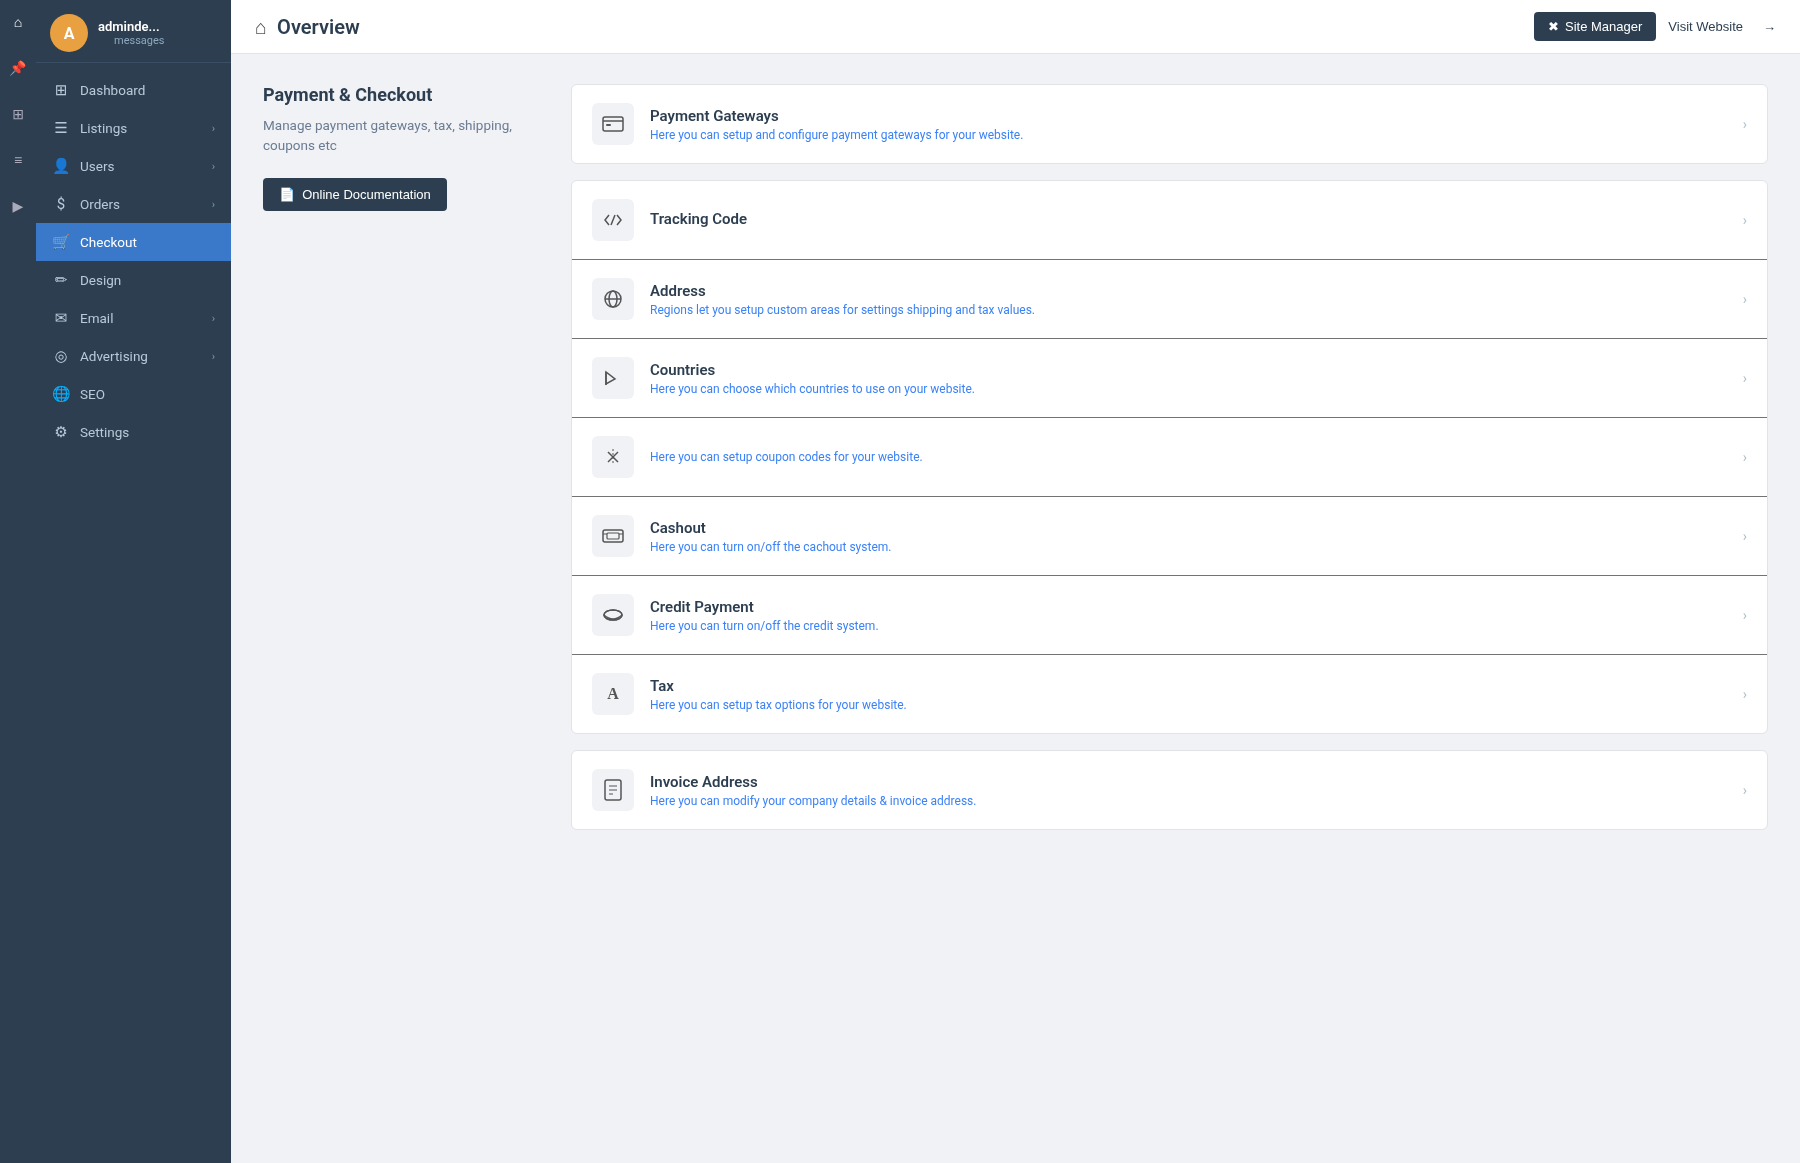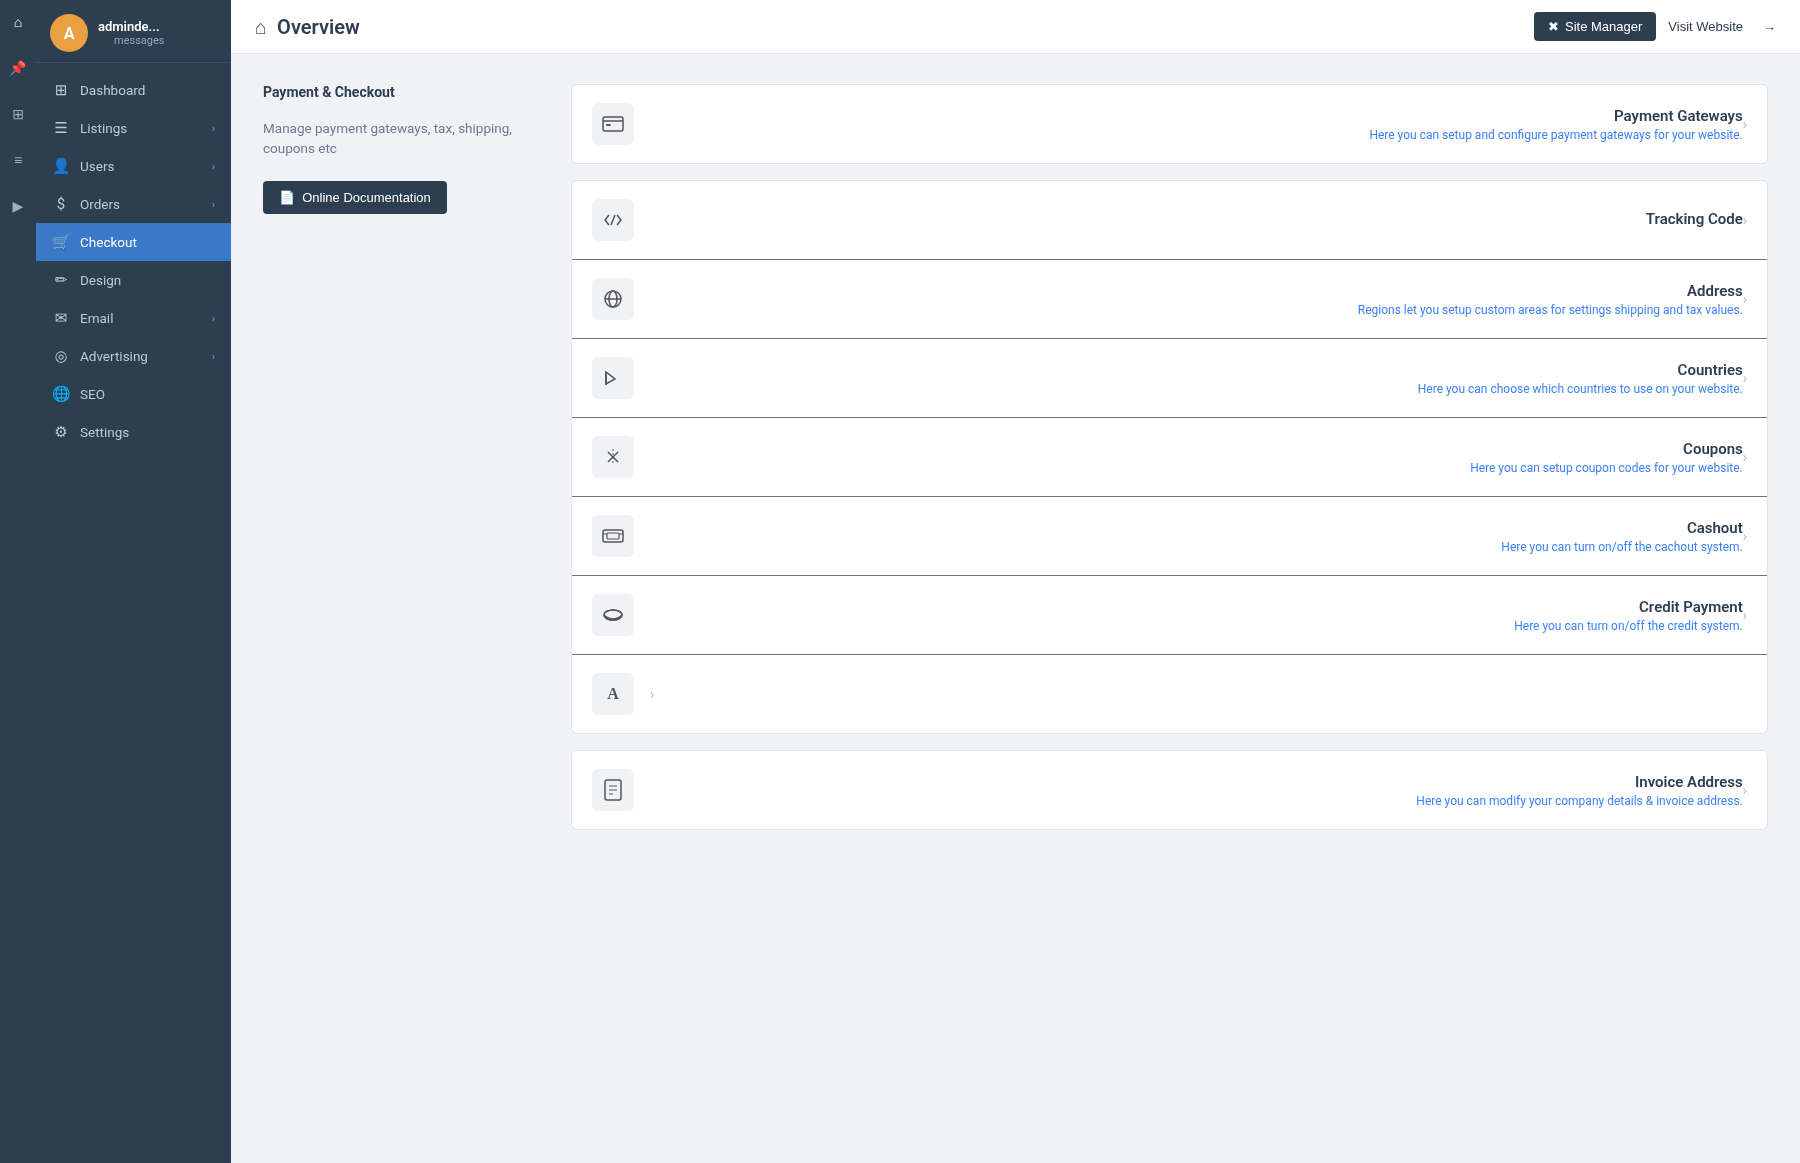--- a/index.html
+++ b/index.html
@@ -152,24 +152,24 @@
       overflow-y: auto;
       padding: 30px 32px;
       display: flex;
       gap: 28px;
     }
     .left-panel {
       width: 280px;
       flex-shrink: 0;
     }
     .left-panel-title {
-      font-size: 14px;
+      font-size: 18px;
       font-weight: 700;
       color: #2c3e50;
-      margin-bottom: 18px;
+      margin-bottom: 10px;
     }
     .left-panel-desc {
       font-size: 13.5px;
       color: #6b7c93;
       line-height: 1.5;
       margin-bottom: 22px;
     }
     .doc-btn {
       background: #2c3e50;
       color: #fff;
@@ -181,21 +181,20 @@
       display: flex;
       align-items: center;
       gap: 7px;
     }
 
     .right-panel {
       flex: 1;
       display: flex;
       flex-direction: column;
       gap: 16px;
-      text-align: right;
     }
 
     
     .card {
       background: #fff;
       border-radius: 6px;
       border: 1px solid #e0e3e8;
       overflow: hidden;
     }
     .card-row {
@@ -402,21 +401,20 @@
 
         <div class="card-row">
           <div class="card-row-icon">
             <svg width="20" height="20" viewBox="0 0 20 20" fill="none" xmlns="http://www.w3.org/2000/svg">
               <line x1="5" y1="5" x2="15" y2="15" stroke="#555" stroke-width="1.5"></line>
               <line x1="15" y1="5" x2="5" y2="15" stroke="#555" stroke-width="1.5"></line>
               <line x1="10" y1="2" x2="10" y2="18" stroke="#555" stroke-width="1" stroke-dasharray="2,2"></line>
             </svg>
           </div>
           <div class="card-row-text">
-            <div class="card-row-title">Coupons</div>
             <div class="card-row-desc">Here you can setup coupon codes for your website.</div>
           </div>
           <span class="card-row-arrow">›</span>
         </div>
 
         <div class="card-row">
           <div class="card-row-icon">
             <svg width="22" height="18" viewBox="0 0 22 18" fill="none" xmlns="http://www.w3.org/2000/svg">
               <rect x="1" y="3" width="20" height="12" rx="2" stroke="#555" stroke-width="1.5"></rect>
               <rect x="5" y="6" width="12" height="6" rx="1" stroke="#555" stroke-width="1.2"></rect>
@@ -441,20 +439,24 @@
           </div>
           <div class="card-row-text">
             <div class="card-row-title">Credit Payment</div>
             <div class="card-row-desc">Here you can turn on/off the credit system.</div>
           </div>
           <span class="card-row-arrow">›</span>
         </div>
 
         <div class="card-row">
           <div class="card-row-icon" style="font-size:16px; font-weight:600; color:#555; font-family: Georgia, serif;">A</div>
+          <div class="card-row-text">
+            <div class="card-row-title">Tax</div>
+            <div class="card-row-desc">Here you can setup tax options for your website.</div>
+          </div>
           <span class="card-row-arrow">›</span>
         </div>
       </div>
 
       <div class="card">
         <div class="card-row">
           <div class="card-row-icon">
             <svg width="18" height="22" viewBox="0 0 18 22" fill="none" xmlns="http://www.w3.org/2000/svg">
               <rect x="1" y="1" width="16" height="20" rx="2" stroke="#555" stroke-width="1.5"></rect>
               <line x1="5" y1="7" x2="13" y2="7" stroke="#555" stroke-width="1.2"></line>

